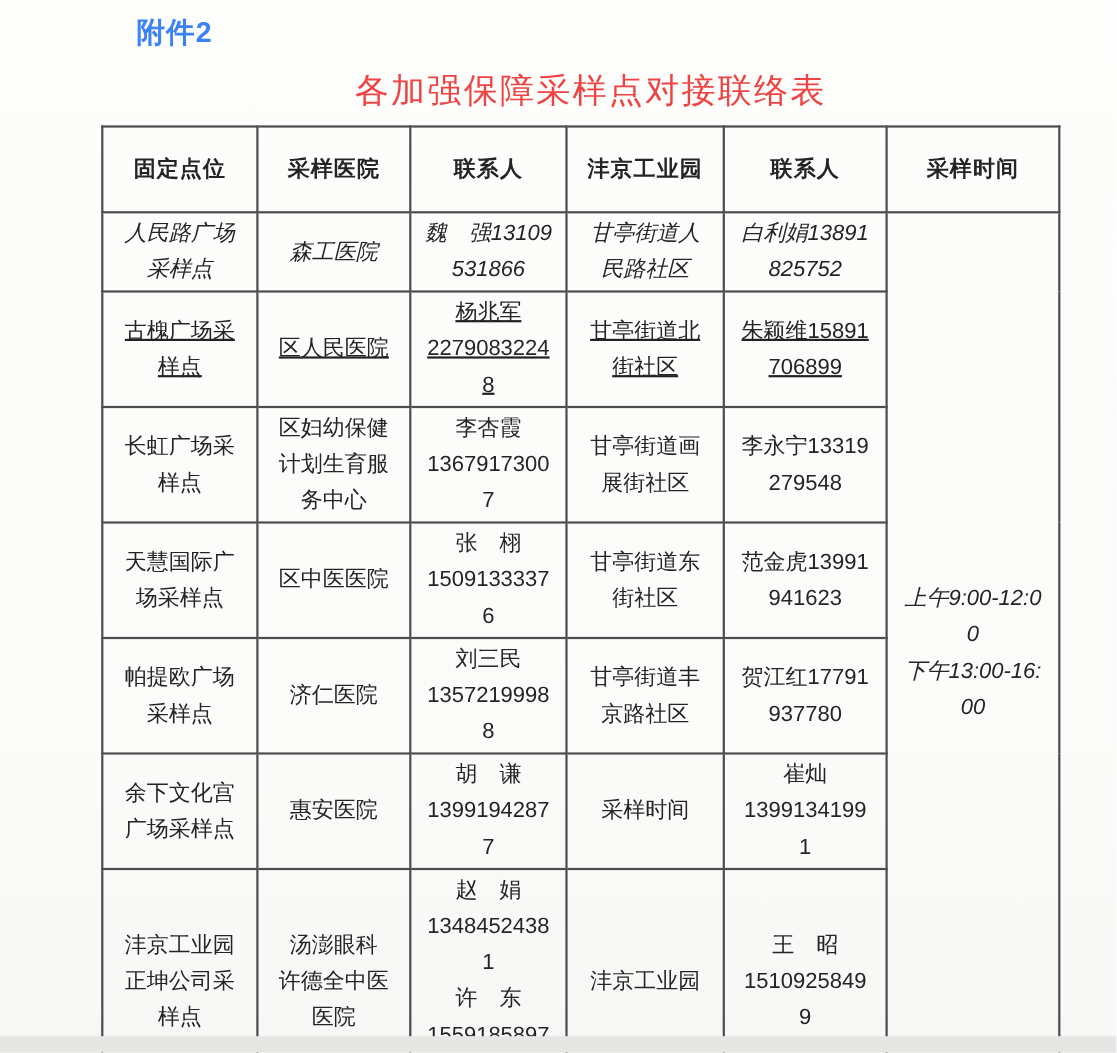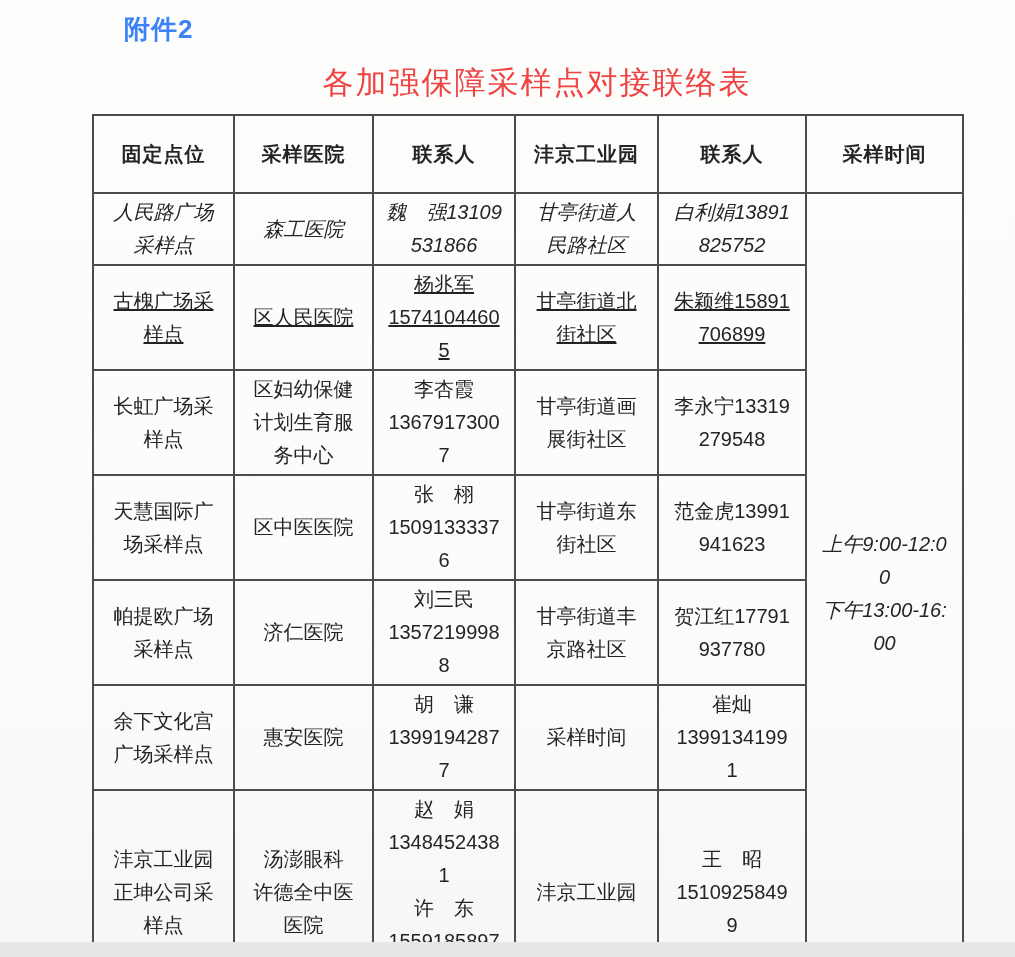--- a/index.html
+++ b/index.html
@@ -117,21 +117,21 @@
       <td>魏　强13109531866</td>
       <td>甘亭街道人民路社区</td>
       <td>白利娟13891825752</td>
       <td rowspan="7">上午9:00-12:00
 下午13:00-16:00</td>
     </tr>
     <tr class="r2">
       <td>古槐广场采样点</td>
       <td>区人民医院</td>
       <td>杨兆军
-15741044605</td>
+22790832248</td>
       <td>甘亭街道北街社区</td>
       <td>朱颖维15891706899</td>
     </tr>
     <tr class="r3">
       <td>长虹广场采样点</td>
       <td>区妇幼保健计划生育服务中心</td>
       <td>李杏霞
 13679173007</td>
       <td>甘亭街道画展街社区</td>
       <td>李永宁13319279548</td>

